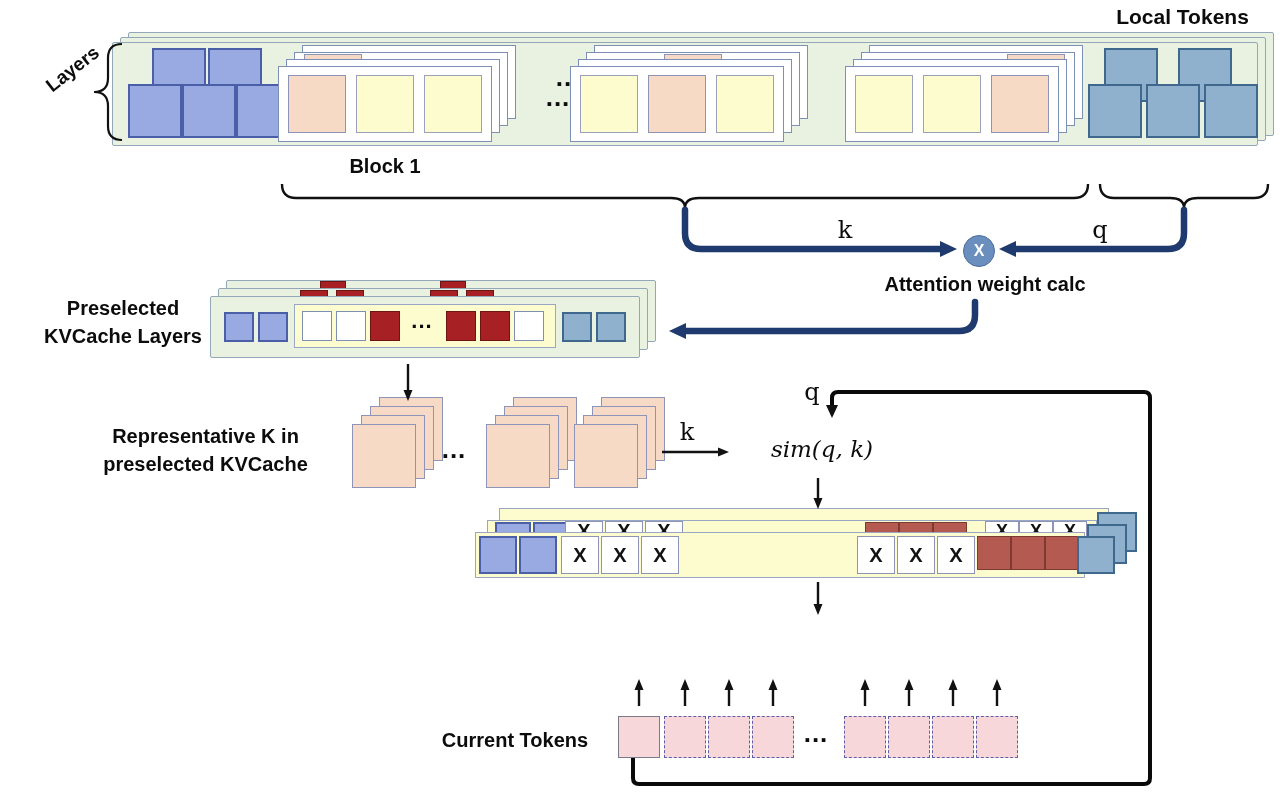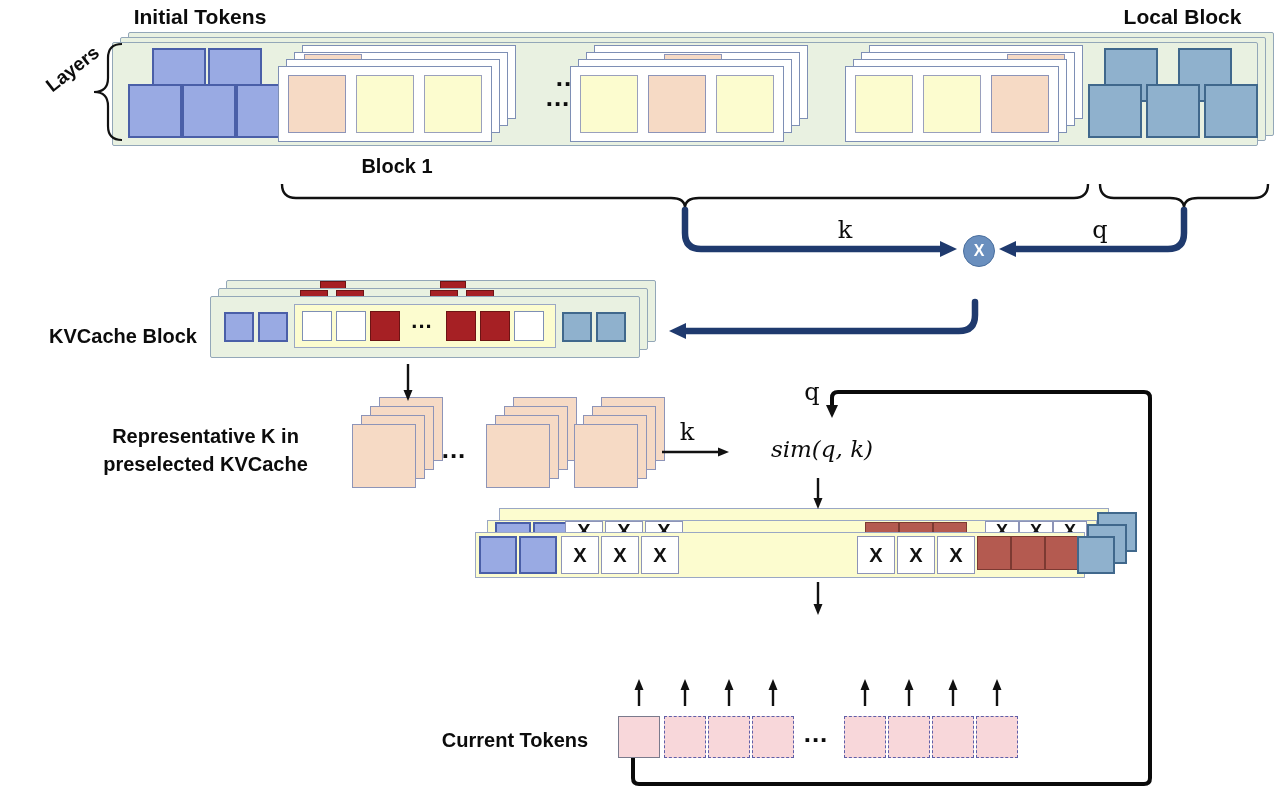--- a/index.html
+++ b/index.html
@@ -78,25 +78,24 @@
   <div class="sq yellowsq" style="left:855px;top:75px;width:58px;height:58px"></div>
   <div class="sq yellowsq" style="left:923px;top:75px;width:58px;height:58px"></div>
   <div class="sq peach" style="left:991px;top:75px;width:58px;height:58px"></div>
 
   <div class="sq steel" style="left:1104px;top:48px;width:54px;height:54px"></div>
   <div class="sq steel" style="left:1178px;top:48px;width:54px;height:54px"></div>
   <div class="sq steel" style="left:1088px;top:84px;width:54px;height:54px"></div>
   <div class="sq steel" style="left:1146px;top:84px;width:54px;height:54px"></div>
   <div class="sq steel" style="left:1204px;top:84px;width:54px;height:54px"></div>
 
-  <div class="lbl hdr" style="left:100px;top:4px;width:200px">Initial Tokens</div>
-  <div class="lbl hdr" style="left:1090px;top:4px;width:185px">Local Block</div>
+  <div class="lbl hdr" style="left:1090px;top:4px;width:185px">Local Tokens</div>
   <div class="lbl" style="left:28px;top:58px;width:90px;font-size:19px;transform:rotate(-38deg);transform-origin:center">Layers</div>
 
-  <div class="lbl" style="left:297px;top:154px;width:200px">Block 1</div>
+  <div class="lbl" style="left:285px;top:154px;width:200px">Block 1</div>
 
   <div class="abs band" style="left:226px;top:280px;width:430px;height:62px"></div>
   <div class="sq crimson" style="left:320px;top:281px;width:26px;height:20px"></div>
   <div class="sq crimson" style="left:440px;top:281px;width:26px;height:20px"></div>
   <div class="abs band" style="left:218px;top:288px;width:430px;height:62px"></div>
   <div class="sq crimson" style="left:300px;top:290px;width:28px;height:24px"></div>
   <div class="sq crimson" style="left:336px;top:290px;width:28px;height:24px"></div>
   <div class="sq crimson" style="left:430px;top:290px;width:28px;height:24px"></div>
   <div class="sq crimson" style="left:466px;top:290px;width:28px;height:24px"></div>
   <div class="abs band" style="left:210px;top:296px;width:430px;height:62px"></div>
@@ -106,21 +105,22 @@
   <div class="sq whitecard" style="left:302px;top:311px;width:30px;height:30px"></div>
   <div class="sq whitecard" style="left:336px;top:311px;width:30px;height:30px"></div>
   <div class="sq crimson" style="left:370px;top:311px;width:30px;height:30px"></div>
   <div class="lbl dots" style="left:400px;top:308px;width:44px;font-size:22px">...</div>
   <div class="sq crimson" style="left:446px;top:311px;width:30px;height:30px"></div>
   <div class="sq crimson" style="left:480px;top:311px;width:30px;height:30px"></div>
   <div class="sq whitecard" style="left:514px;top:311px;width:30px;height:30px"></div>
   <div class="sq steel" style="left:562px;top:312px;width:30px;height:30px"></div>
   <div class="sq steel" style="left:596px;top:312px;width:30px;height:30px"></div>
 
-  <div class="lbl" style="left:20px;top:324px;width:206px">KVCache Block</div>
+  <div class="lbl" style="left:20px;top:296px;width:206px">Preselected</div>
+  <div class="lbl" style="left:20px;top:324px;width:206px">KVCache Layers</div>
 
   <div class="lbl" style="left:48px;top:424px;width:315px">Representative K in</div>
   <div class="lbl" style="left:48px;top:452px;width:315px">preselected KVCache</div>
 
   <div class="sq peach" style="left:379px;top:397px;width:64px;height:64px"></div>
   <div class="sq peach" style="left:370px;top:406px;width:64px;height:64px"></div>
   <div class="sq peach" style="left:361px;top:415px;width:64px;height:64px"></div>
   <div class="sq peach" style="left:352px;top:424px;width:64px;height:64px"></div>
 
   <div class="lbl dots" style="left:432px;top:434px;width:44px">...</div>
@@ -215,14 +215,15 @@
     <path d="M909 706 L909 688" fill="none" stroke="#111" stroke-width="2.4" marker-end="url(#mB)"></path>
     <path d="M953 706 L953 688" fill="none" stroke="#111" stroke-width="2.4" marker-end="url(#mB)"></path>
     <path d="M997 706 L997 688" fill="none" stroke="#111" stroke-width="2.4" marker-end="url(#mB)"></path>
 
     <path d="M633 758 L633 778 Q633 784 639 784 L1144 784 Q1150 784 1150 778 L1150 398 Q1150 392 1144 392 L838 392 Q832 392 832 398 L832 408" fill="none" stroke="#0a0a0a" stroke-width="4" stroke-linejoin="round" marker-end="url(#mBig)"></path>
   </svg>
 
   <div class="lbl serifl" style="left:830px;top:216px;width:30px">k</div>
   <div class="lbl serifl" style="left:1085px;top:216px;width:30px">q</div>
   <div class="xnode" style="left:963px;top:235px">X</div>
+  <div class="lbl" style="left:845px;top:272px;width:280px">Attention weight calc</div>
 
 </div>
 
 </body></html>

